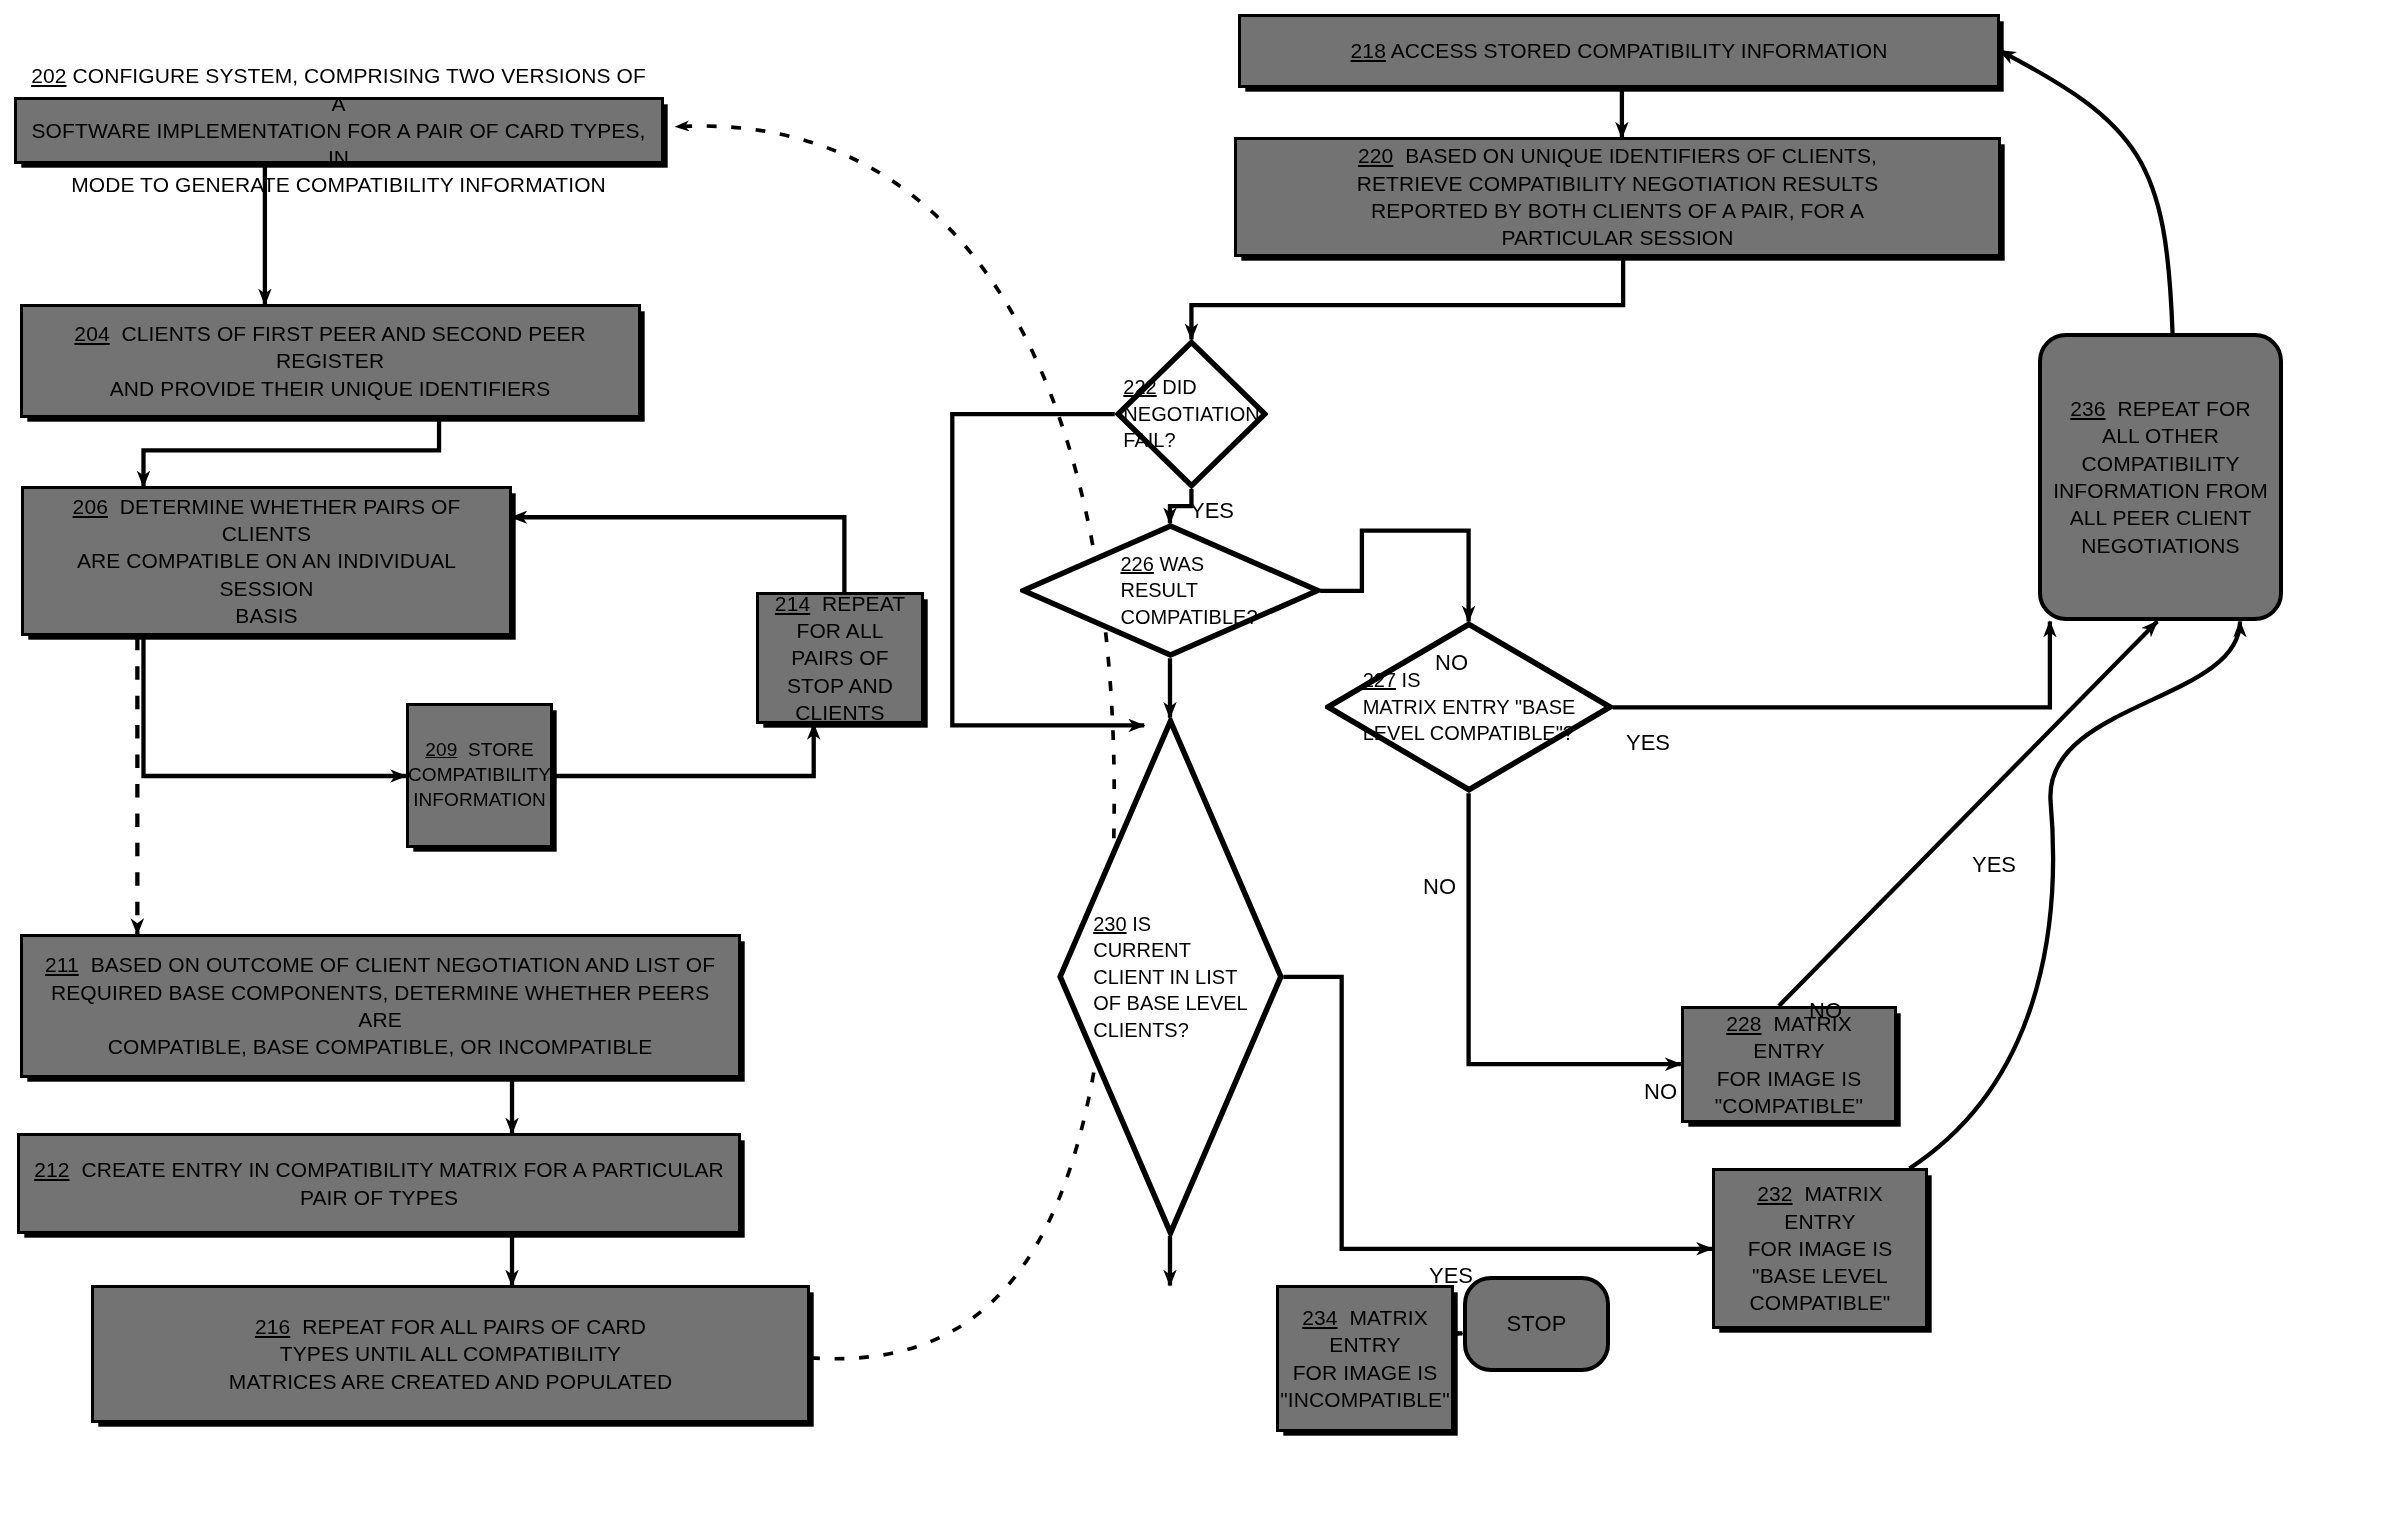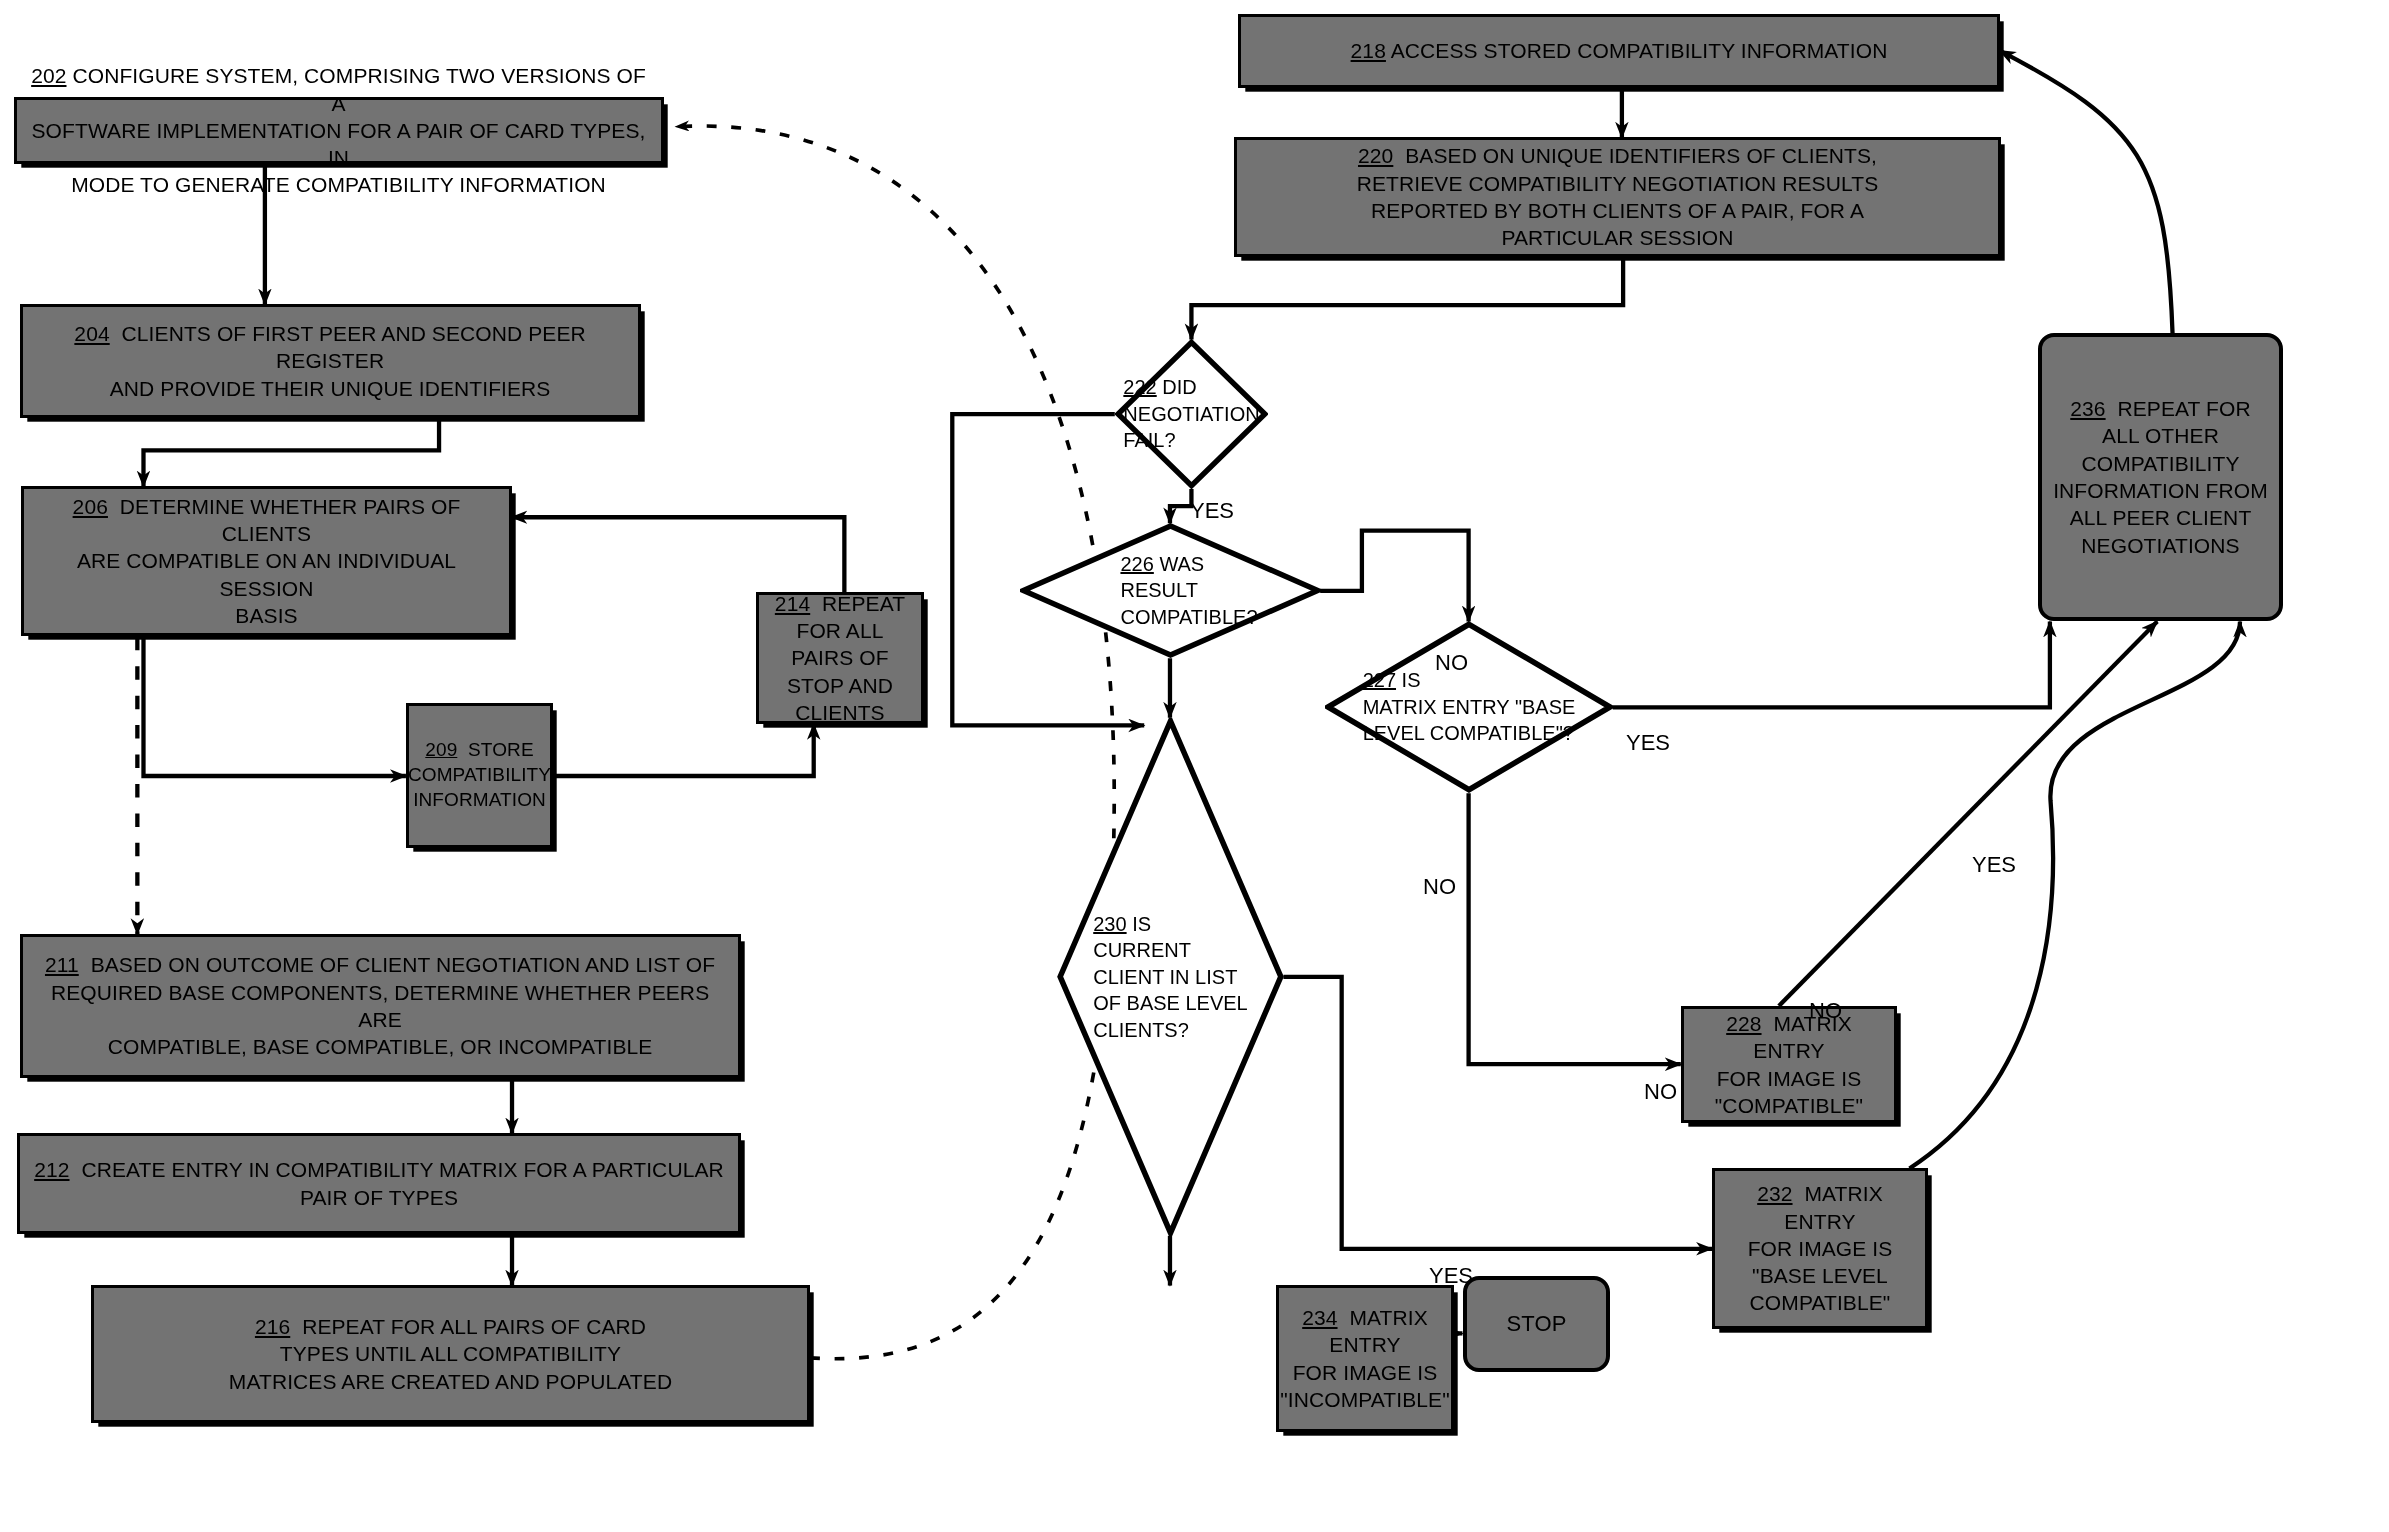--- a/index.html
+++ b/index.html
@@ -25,21 +25,21 @@
     text-align:center;
     background:#737373;
     z-index:3;
   }
   .rect{
     border:3.1px solid #000;
     box-shadow:5.5px 5.5px 0 -1.8px #000;
   }
   .rounded{
     border:4.9px solid #000;
-    border-radius:16px;
+    border-radius:28px;
   }
   .node .txt{
     display:block;
     padding:0 8.6px;
     line-height:1.30;
     letter-spacing:0.1px;
     white-space:pre-line;
   }
   .num{ text-decoration:underline; }
 

